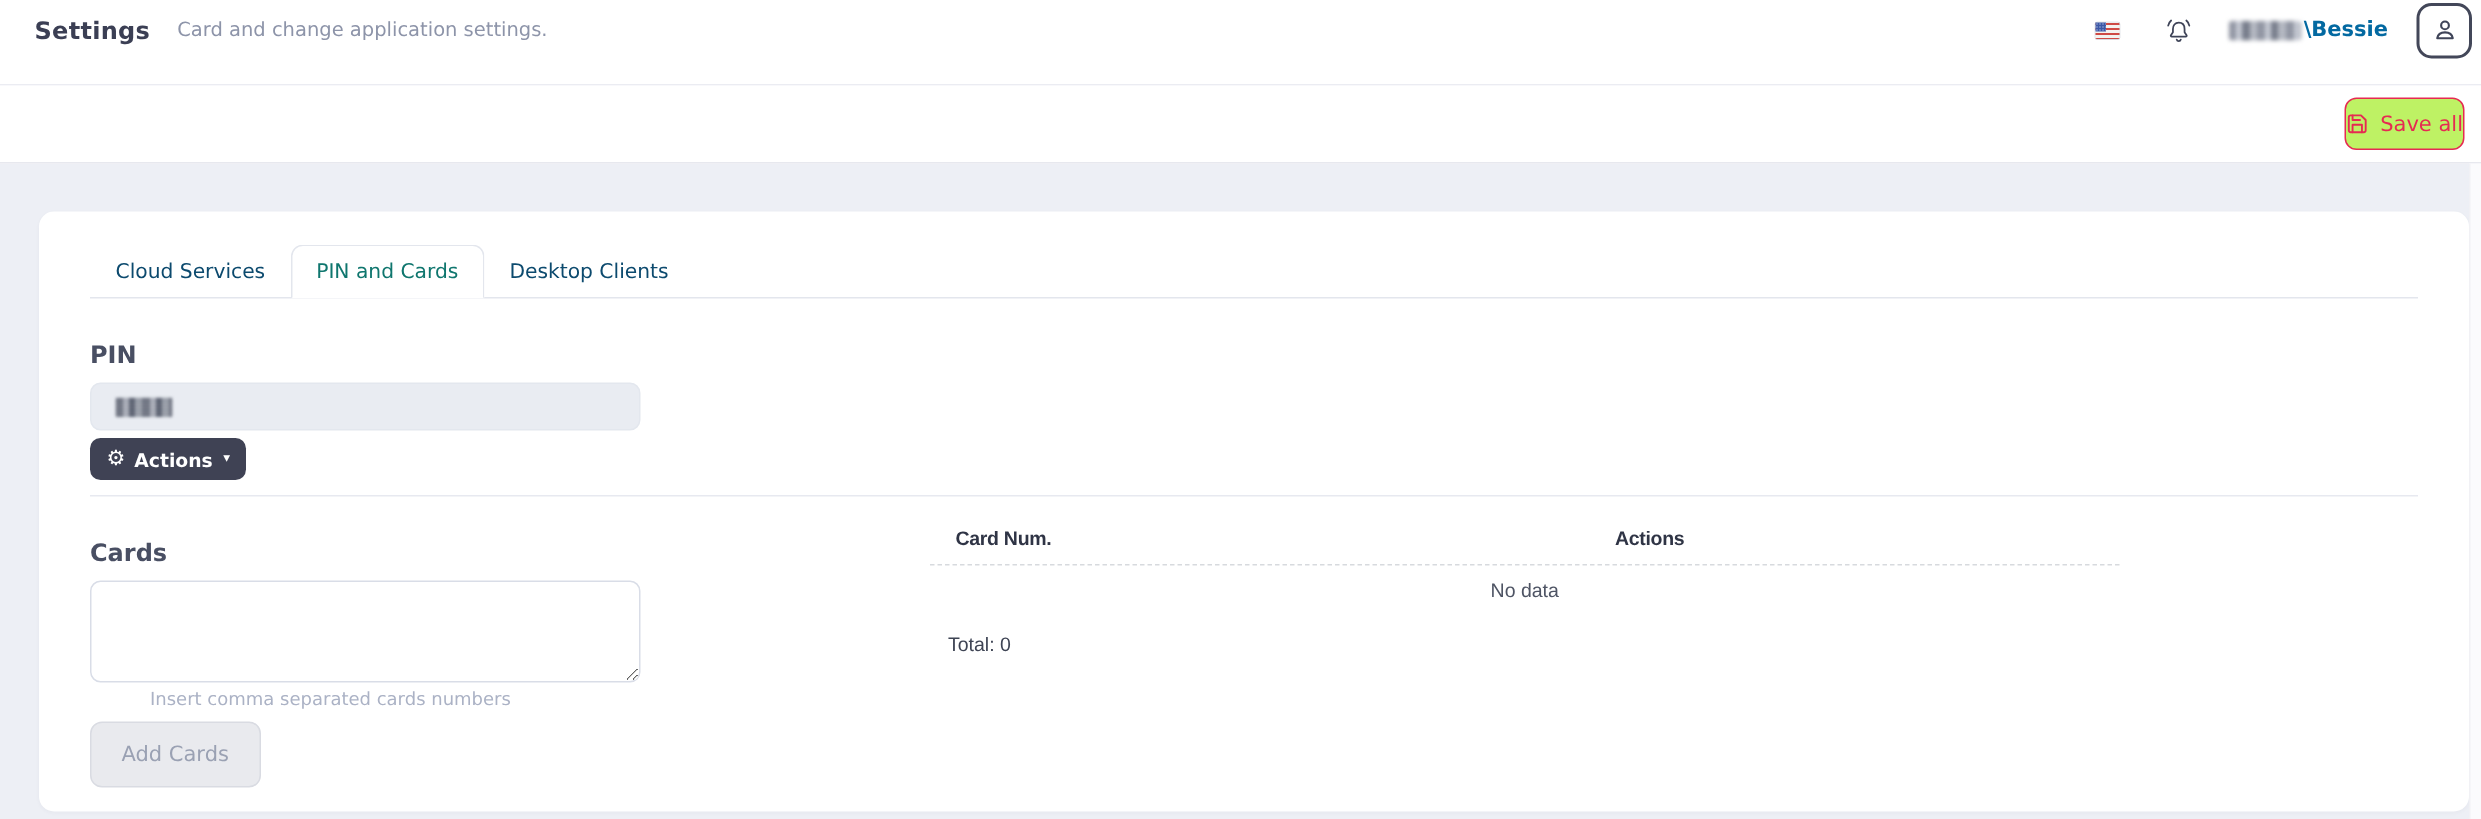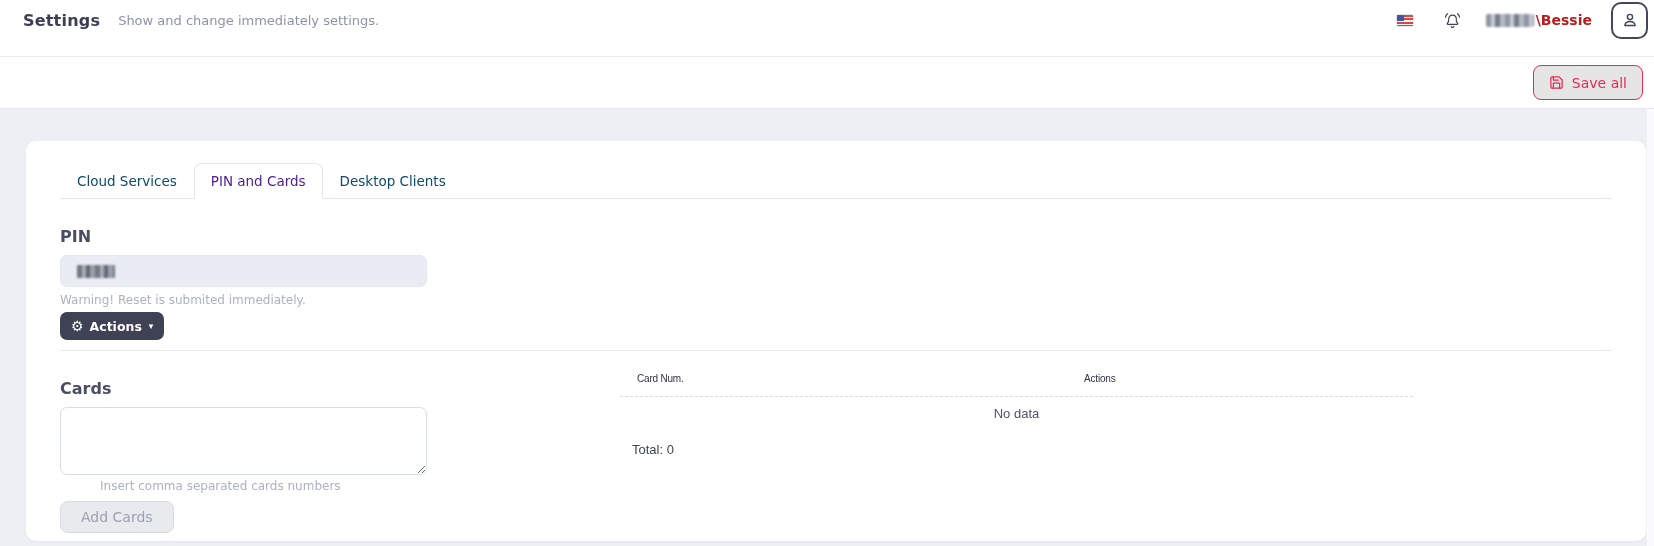--- a/index.html
+++ b/index.html
@@ -34,35 +34,35 @@
   .bell-wrap { margin-right: 24px; display: flex; align-items: center; }
 
   .user-name-wrap { display: flex; align-items: center; margin-right: 19px; }
   .blur-block {
     width: 48px; height: 13px; border-radius: 2px; margin-right: 2px;
     background:
       repeating-linear-gradient(90deg, rgba(139,144,158,.95) 0 5px, rgba(196,200,210,.95) 5px 9px, rgba(112,118,133,.95) 9px 14px, rgba(178,182,192,.95) 14px 19px),
       repeating-linear-gradient(0deg, rgba(255,255,255,.30) 0 3px, rgba(0,0,0,.10) 3px 6px);
     filter: blur(1.3px);
   }
-  .user-name { font-size: 14px; font-weight: bold; color: #b91c1c; }
+  .user-name { font-size: 14px; font-weight: bold; color: #0369a1; }
 
   .user-btn {
     width: 37px; height: 37px; border: 2px solid #434759; border-radius: 10px;
     background: #fff; display: flex; align-items: center; justify-content: center;
     cursor: pointer;
   }
 
   
   .toolbar {
     height: 52px; background: #fff; border-bottom: 1px solid #e7e8ee;
     display: flex; align-items: center; justify-content: flex-end; padding-right: 11px;
   }
   .save-btn {
-    height: 35px; padding: 0 15px; background: #e5e5e5; cursor: pointer;
+    height: 35px; padding: 0 0; background: #bef264; cursor: pointer;
     border: 1px solid #e62a52; border-radius: 8px; color: #e62a52;
     font-size: 14px; font-family: inherit;
     display: inline-flex; align-items: center; gap: 8px;
   }
 
   
   .main { height: 437px; padding: 32px 8px 4px 26px; position: relative; }
   .scroll-strip {
     position: absolute; right: 0; top: 0; bottom: 0; width: 8px;
     background: #fbfbfd; border-left: 1px solid #f1f1f5;
@@ -77,21 +77,21 @@
   .tabbar::after {
     content: ""; position: absolute; left: 0; right: 0; bottom: 0;
     border-bottom: 1px solid #e3e6ed;
   }
   .tab {
     height: 36px; padding: 0 16px; display: flex; align-items: center;
     font-size: 13.5px; color: #0c4a6e; cursor: pointer; position: relative; z-index: 1;
     border: 1px solid transparent; border-radius: 8px 8px 0 0; background: transparent;
   }
   .tab.active {
-    background: #fff; color: #4c1d95;
+    background: #fff; color: #0f766e;
     border-color: #e3e6ed #e3e6ed #fff #e3e6ed;
   }
 
   
   .field-label { margin-top: 28px; font-size: 16px; font-weight: bold; color: #494f63; }
   .pin-input {
     margin-top: 9px; width: 367px; height: 32px;
     background: #e9ecf2; border: 1px solid #e3e7ee; border-radius: 7px;
     display: flex; align-items: center; padding: 0 16px; cursor: text;
   }
@@ -118,46 +118,46 @@
   .cards-row { display: flex; }
   .left-col { width: 500px; flex: 0 0 500px; }
   .cards-textarea {
     margin-top: 9px; width: 367px; height: 68px; resize: both;
     border: 1px solid #d9dde7; border-radius: 7px; background: #fff;
     font-family: inherit; font-size: 13px; color: #3c4156; padding: 6px 10px;
     outline: none; display: block;
   }
   .hint-text { margin-top: 4px; font-size: 12px; color: #abb2c5; margin-left: 40px; }
   .add-cards-btn {
-    margin-top: 8px; height: 32px; padding: 0 20px; cursor: pointer;
+    margin-top: 8px; height: 44px; padding: 0 20px; cursor: pointer;
     background: #e9eaee; border: 1px solid #d9dbe2; border-radius: 8px;
     color: #9aa1b3; font-size: 14px; font-family: inherit;
   }
 
   .right-col { margin-left: 60px; margin-top: 10px; width: 793px; flex: 0 0 793px; }
   .cards-table { font-family: "Liberation Sans", sans-serif; }
   .table-header {
     display: flex; height: 36px; align-items: center;
     border-bottom: 1px dashed #d7dade;
-    font-size: 10px; font-weight: normal; color: #2f3445; letter-spacing: -.2px;
+    font-size: 13px; font-weight: bold; color: #2f3445; letter-spacing: -.2px;
   }
   .th-cardnum { width: 21%; padding-left: 17px; }
   .th-actions { width: 79%; text-align: center; }
   .empty-row {
     height: 33px; display: flex; align-items: center; justify-content: center;
     font-size: 13px; color: #4e5464;
   }
   .total-row { margin-top: 12px; padding-left: 12px; font-size: 13px; color: #3e4454; }
 </style>
 </head>
 <body>
 
 <div class="topbar">
   <span class="page-title">Settings</span>
-  <span class="page-subtitle">Show and change immediately settings.</span>
+  <span class="page-subtitle">Card and change application settings.</span>
 
   <div class="top-right">
     <span class="flag"></span>
 
     <span class="bell-wrap">
       <svg width="19" height="21" viewBox="0 0 24 24" fill="none" stroke="#3f4458" stroke-width="1.5" stroke-linecap="round" stroke-linejoin="round">
         <path d="M12 5.2c-3.2 0-4.9 2.3-4.9 5.4v2.6l-1.7 2.5c-.35.5 0 1.3.75 1.3h11.7c.75 0 1.1-.8.75-1.3l-1.7-2.5v-2.6c0-3.1-1.7-5.4-4.9-5.4z"></path>
         <path d="M10.3 19.4a1.75 1.75 0 0 0 3.4 0"></path>
         <path d="M5.6 3.4C4.3 4.5 3.4 6 3.1 7.7"></path>
         <path d="M18.4 3.4c1.3 1.1 2.2 2.6 2.5 4.3"></path>
@@ -202,21 +202,20 @@
       <div class="tab">
         <span>Desktop Clients</span>
       </div>
     </div>
 
     <div>
       <div class="field-label">PIN</div>
       <div class="pin-input">
         <span class="pin-blur"></span>
       </div>
-      <div class="warning-text">Warning! Reset is submited immediately.</div>
       <button class="actions-btn">
         <span class="gear-glyph">⚙</span>
         <span>Actions</span>
         <span class="caret-glyph">▾</span>
       </button>
     </div>
 
     <hr class="section-divider">
 
     <div class="cards-row">

